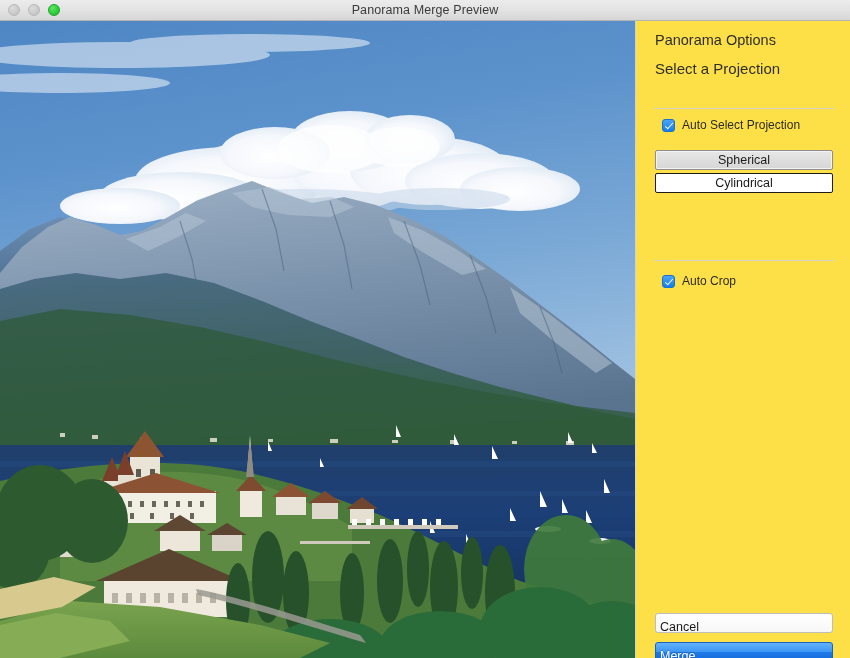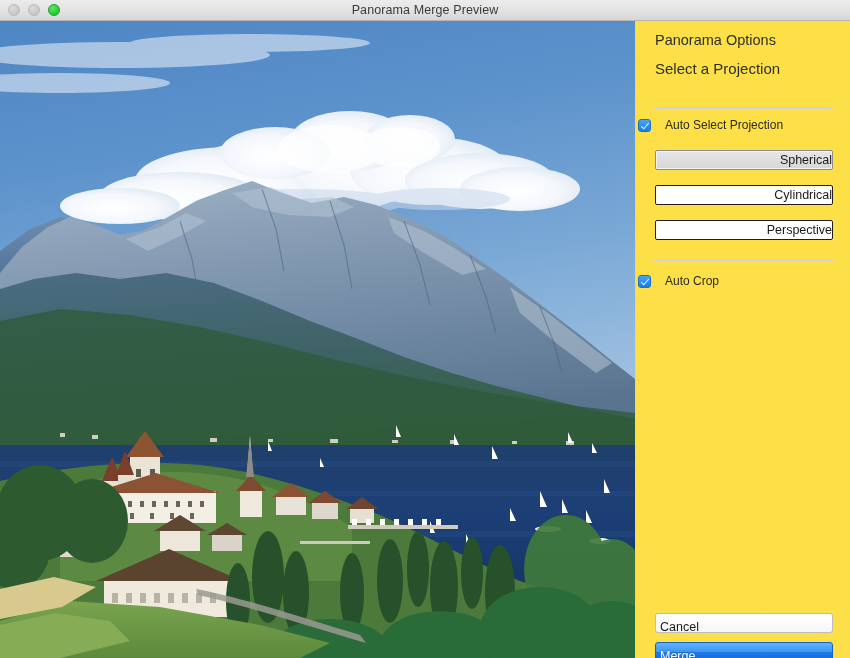--- a/index.html
+++ b/index.html
@@ -100,24 +100,24 @@
     left: 18px;
     width: 180px;
     height: 1px;
     background: #d2d2d2;
   }
   #sep1 { top: 87px; }
   #sep2 { top: 239px; }
 
   .checkrow {
     position: absolute;
-    left: 2px;
+    left: 26px;
     display: flex;
     align-items: center;
-    gap: 14px;
+    gap: 7px;
   }
   #check-auto-select { top: 97px; }
   #check-auto-crop { top: 253px; }
   .checkbox {
     width: 13px; height: 13px;
     border-radius: 3px;
     background: linear-gradient(to bottom, #4ba3f7, #177ee6);
     border: 1px solid #1673d2;
     box-sizing: border-box;
     position: relative;
@@ -142,33 +142,33 @@
     position: absolute;
     left: 19px;
     width: 178px;
     height: 20px;
     box-sizing: border-box;
     border: 1px solid #1d1d1d;
     border-radius: 2px;
     background: #ffffff;
     font-size: 12.5px;
     color: #1a1a1a;
-    text-align: right;
+    text-align: center;
     line-height: 18px;
     font-family: "Liberation Sans", sans-serif;
     padding: 0;
     cursor: default;
   }
   .proj-btn.selected {
     background: linear-gradient(to bottom, #e7e7e7, #d6d6d6);
     border: 1px solid #8d8d8d;
     box-shadow: inset 0 0 0 1px #f3f3f3;
   }
   #btn-spherical   { top: 129px; }
-  #btn-cylindrical { top: 164px; }
+  #btn-cylindrical { top: 152px; }
   #btn-perspective { top: 199px; }
 
   .footer-btn {
     position: absolute;
     left: 19px;
     width: 178px;
     height: 20px;
     box-sizing: border-box;
     border-radius: 3px;
     font-size: 12.5px;
@@ -477,21 +477,20 @@
 
     <div class="sep" id="sep1"></div>
 
     <div class="checkrow" id="check-auto-select">
       <span class="checkbox"></span>
       <span class="checklabel">Auto Select Projection</span>
     </div>
 
     <button class="proj-btn selected" id="btn-spherical">Spherical</button>
     <button class="proj-btn" id="btn-cylindrical">Cylindrical</button>
-    <button class="proj-btn" id="btn-perspective">Perspective</button>
 
     <div class="sep" id="sep2"></div>
 
     <div class="checkrow" id="check-auto-crop">
       <span class="checkbox"></span>
       <span class="checklabel">Auto Crop</span>
     </div>
 
     <button class="footer-btn" id="btn-cancel">Cancel</button>
     <button class="footer-btn" id="btn-merge">Merge</button>

